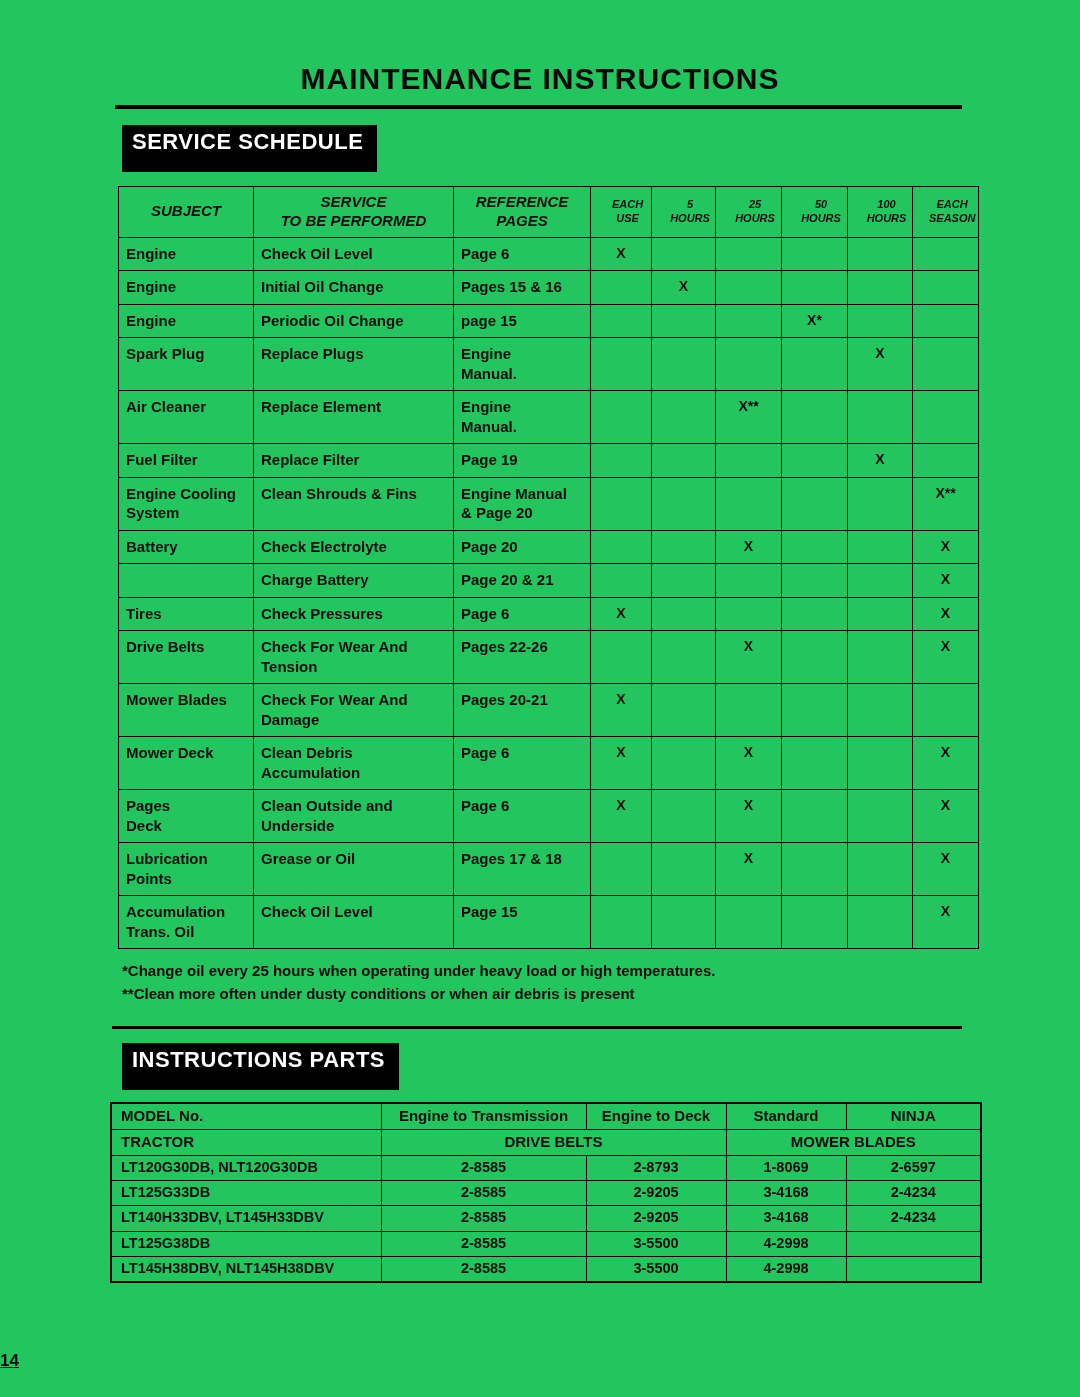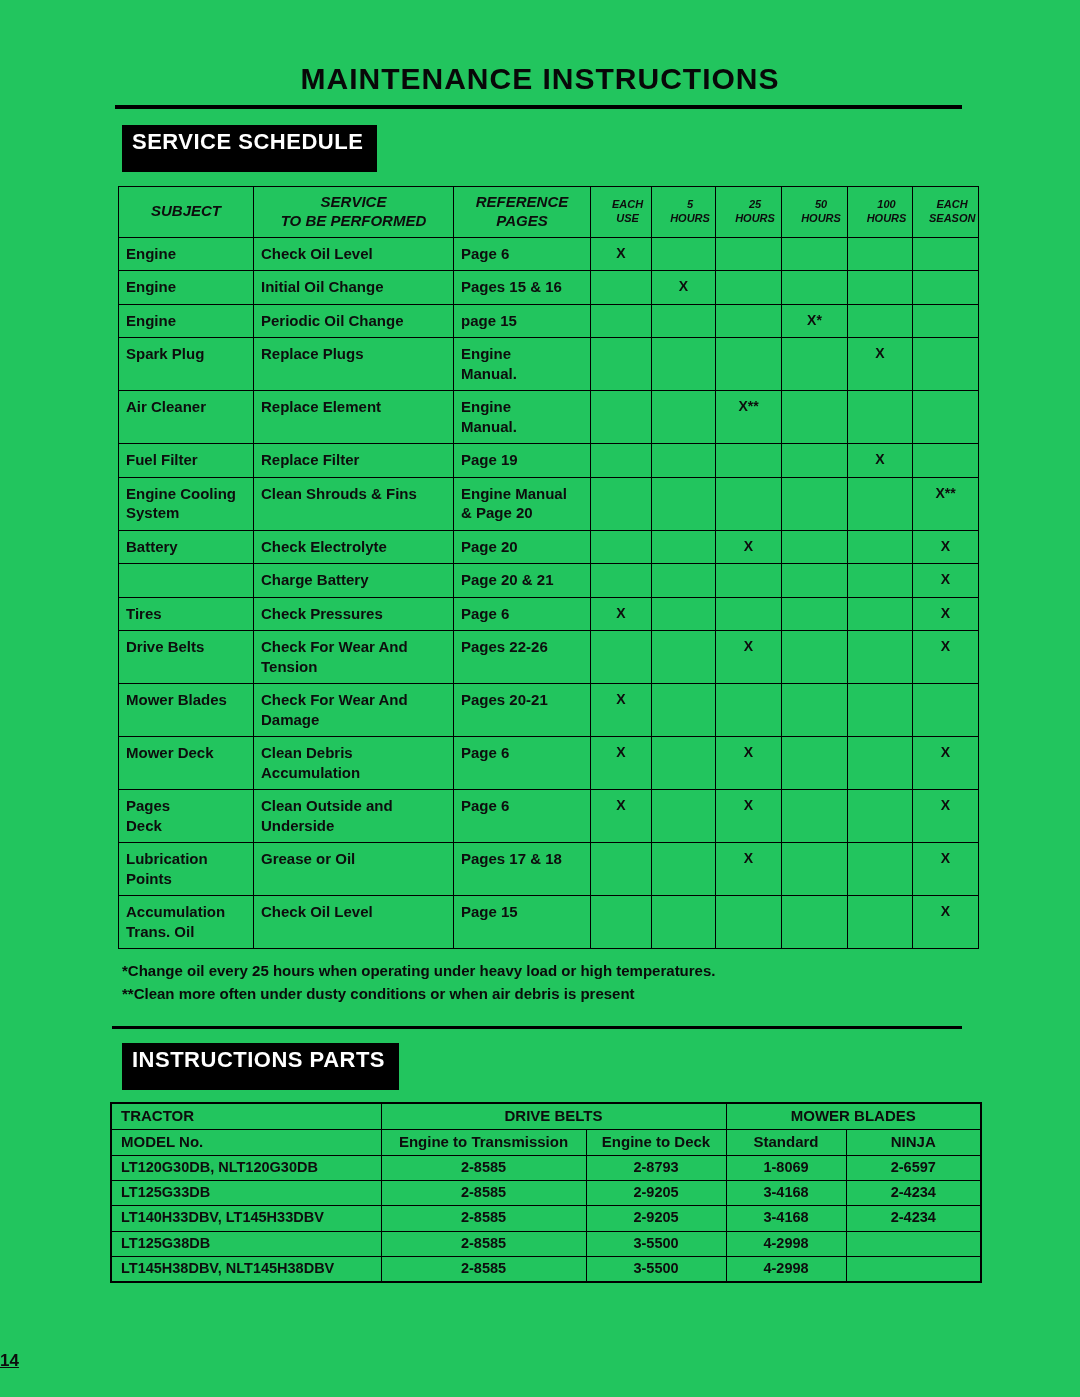--- a/index.html
+++ b/index.html
@@ -368,31 +368,31 @@
   <table class="parts">
     <colgroup>
       <col style="width:270px">
       <col style="width:205px">
       <col style="width:140px">
       <col style="width:120px">
       <col style="width:135px">
     </colgroup>
     <thead>
       <tr>
-        <th class="left">TRACTOR</th>
-        <th colspan="2">DRIVE BELTS</th>
-        <th colspan="2">MOWER BLADES</th>
-      </tr>
-      <tr>
         <th class="left">MODEL No.</th>
         <th>Engine to Transmission</th>
         <th>Engine to Deck</th>
         <th>Standard</th>
         <th>NINJA</th>
       </tr>
+      <tr>
+        <th class="left">TRACTOR</th>
+        <th colspan="2">DRIVE BELTS</th>
+        <th colspan="2">MOWER BLADES</th>
+      </tr>
     </thead>
     <tbody id="parts-body">
         <tr>
           <td class="model-cell">LT120G30DB, NLT120G30DB</td>
           <td class="part-cell">2-8585</td>
           <td class="part-cell">2-8793</td>
           <td class="part-cell">1-8069</td>
           <td class="part-cell">2-6597</td>
         </tr>
         <tr>

